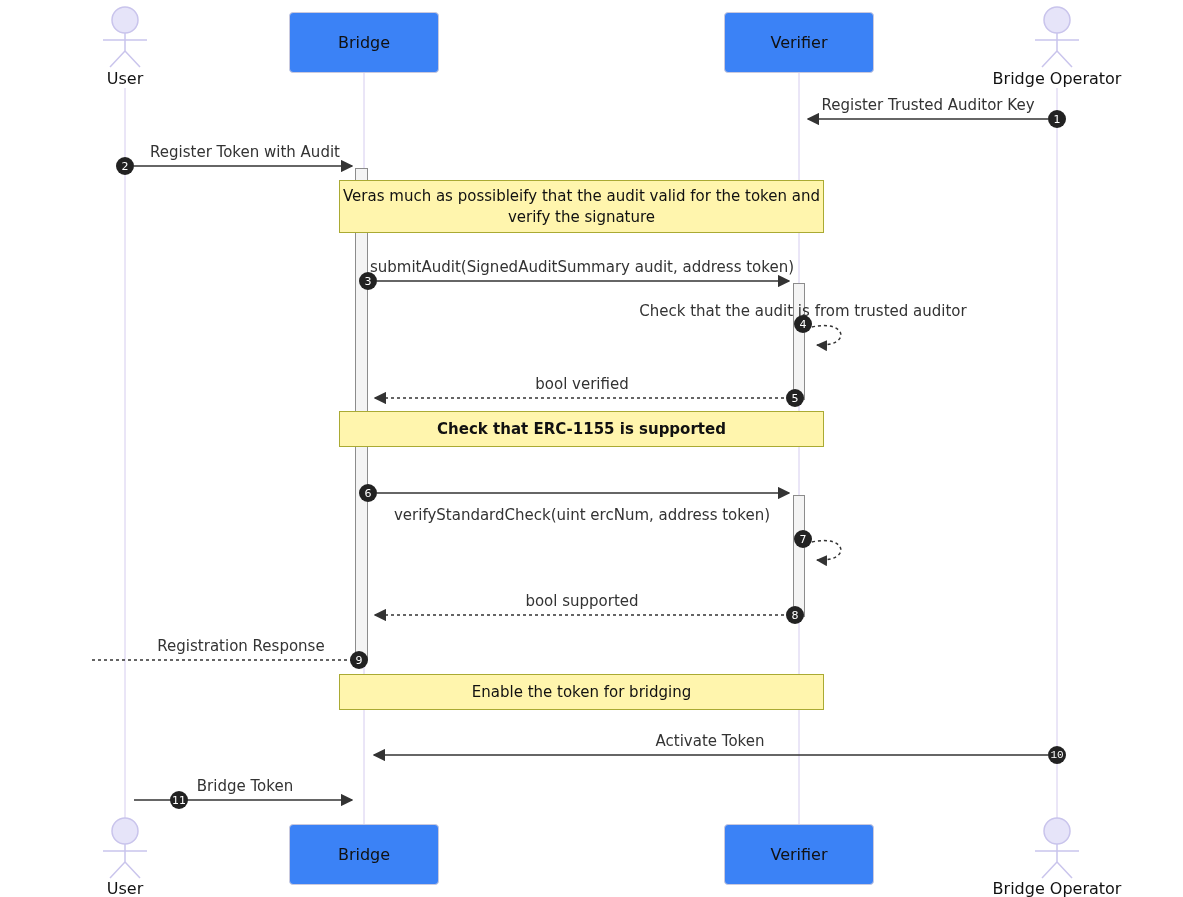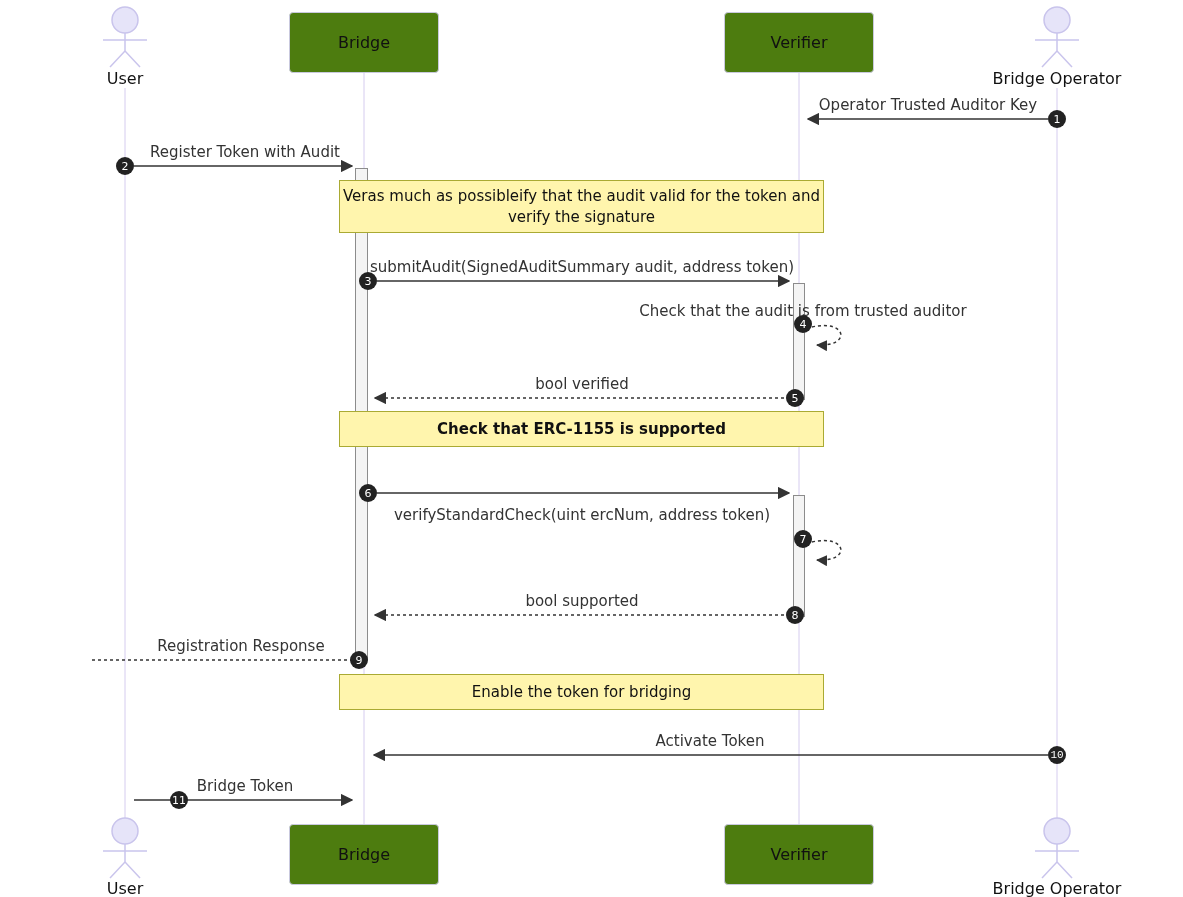--- a/index.html
+++ b/index.html
@@ -6,21 +6,21 @@
   #stage{position:relative;width:1183px;height:897px;background:#ffffff;overflow:hidden;
          font-family:"DejaVu Sans","Liberation Sans",sans-serif;}
   svg.layer{position:absolute;left:0;top:0;width:1183px;height:897px;}
   #lifelines{z-index:1;} 
   .activation{position:absolute;width:12px;background:#f4f4f4;border:1px solid #8c8c8c;
               box-sizing:border-box;z-index:2;}
   #arrows{z-index:3;}
   .note{position:absolute;left:339px;width:485px;background:#fff5ad;border:1px solid #aaaa33;
         color:#111;font-size:15px;line-height:1.4;display:flex;align-items:center;justify-content:center;
         text-align:center;box-sizing:border-box;padding:4px 0;z-index:4;}
-  .pbox{position:absolute;width:150px;height:61px;background:#4d7c0f;border:1px solid #c9c9de;
+  .pbox{position:absolute;width:150px;height:61px;background:#3b82f6;border:1px solid #c9c9de;
         border-radius:4px;display:flex;align-items:center;justify-content:center;
         font-size:16px;color:#111;z-index:5;box-sizing:border-box;}
   .actor{position:absolute;width:60px;height:62px;z-index:5;transform:translateX(-50%);}
   .actor-label{position:absolute;transform:translateX(-50%);font-size:16px;color:#111;
                white-space:nowrap;z-index:5;}
   .msg-label{position:absolute;transform:translateX(-50%);font-size:15px;color:#333;
              white-space:nowrap;z-index:6;}
   .seq-badge{position:absolute;width:18px;height:18px;border-radius:50%;background:#222;color:#fff;
              font-size:11px;display:flex;align-items:center;justify-content:center;
              transform:translate(-50%,-50%);z-index:7;}
@@ -105,21 +105,21 @@
       <line x1="30" y1="45" x2="15" y2="61" stroke="#c9c4ec" stroke-width="1.5"></line>
       <line x1="30" y1="45" x2="45" y2="61" stroke="#c9c4ec" stroke-width="1.5"></line>
     </svg>
   </div>
 
   <div class="actor-label" style="left:125px;top:69px;">User</div>
   <div class="actor-label" style="left:1057px;top:69px;">Bridge Operator</div>
   <div class="actor-label" style="left:125px;top:879px;">User</div>
   <div class="actor-label" style="left:1057px;top:879px;">Bridge Operator</div>
 
-  <div class="msg-label" style="left:928px;top:96px;">Operator Trusted Auditor Key</div>
+  <div class="msg-label" style="left:928px;top:96px;">Register Trusted Auditor Key</div>
   <div class="msg-label" style="left:245px;top:143px;">Register Token with Audit</div>
   <div class="msg-label" style="left:803px;top:302px;">Check that the audit is from trusted auditor</div>
   <div class="msg-label" style="left:582px;top:258px;">submitAudit(SignedAuditSummary audit, address token)</div>
   <div class="msg-label" style="left:582px;top:375px;">bool verified</div>
   <div class="msg-label" style="left:582px;top:470px;margin-top:36px;">verifyStandardCheck(uint ercNum, address token)</div>
   <div class="msg-label" style="left:582px;top:592px;">bool supported</div>
   <div class="msg-label" style="left:241px;top:637px;">Registration Response</div>
   <div class="msg-label" style="left:710px;top:732px;">Activate Token</div>
   <div class="msg-label" style="left:245px;top:777px;">Bridge Token</div>
 

